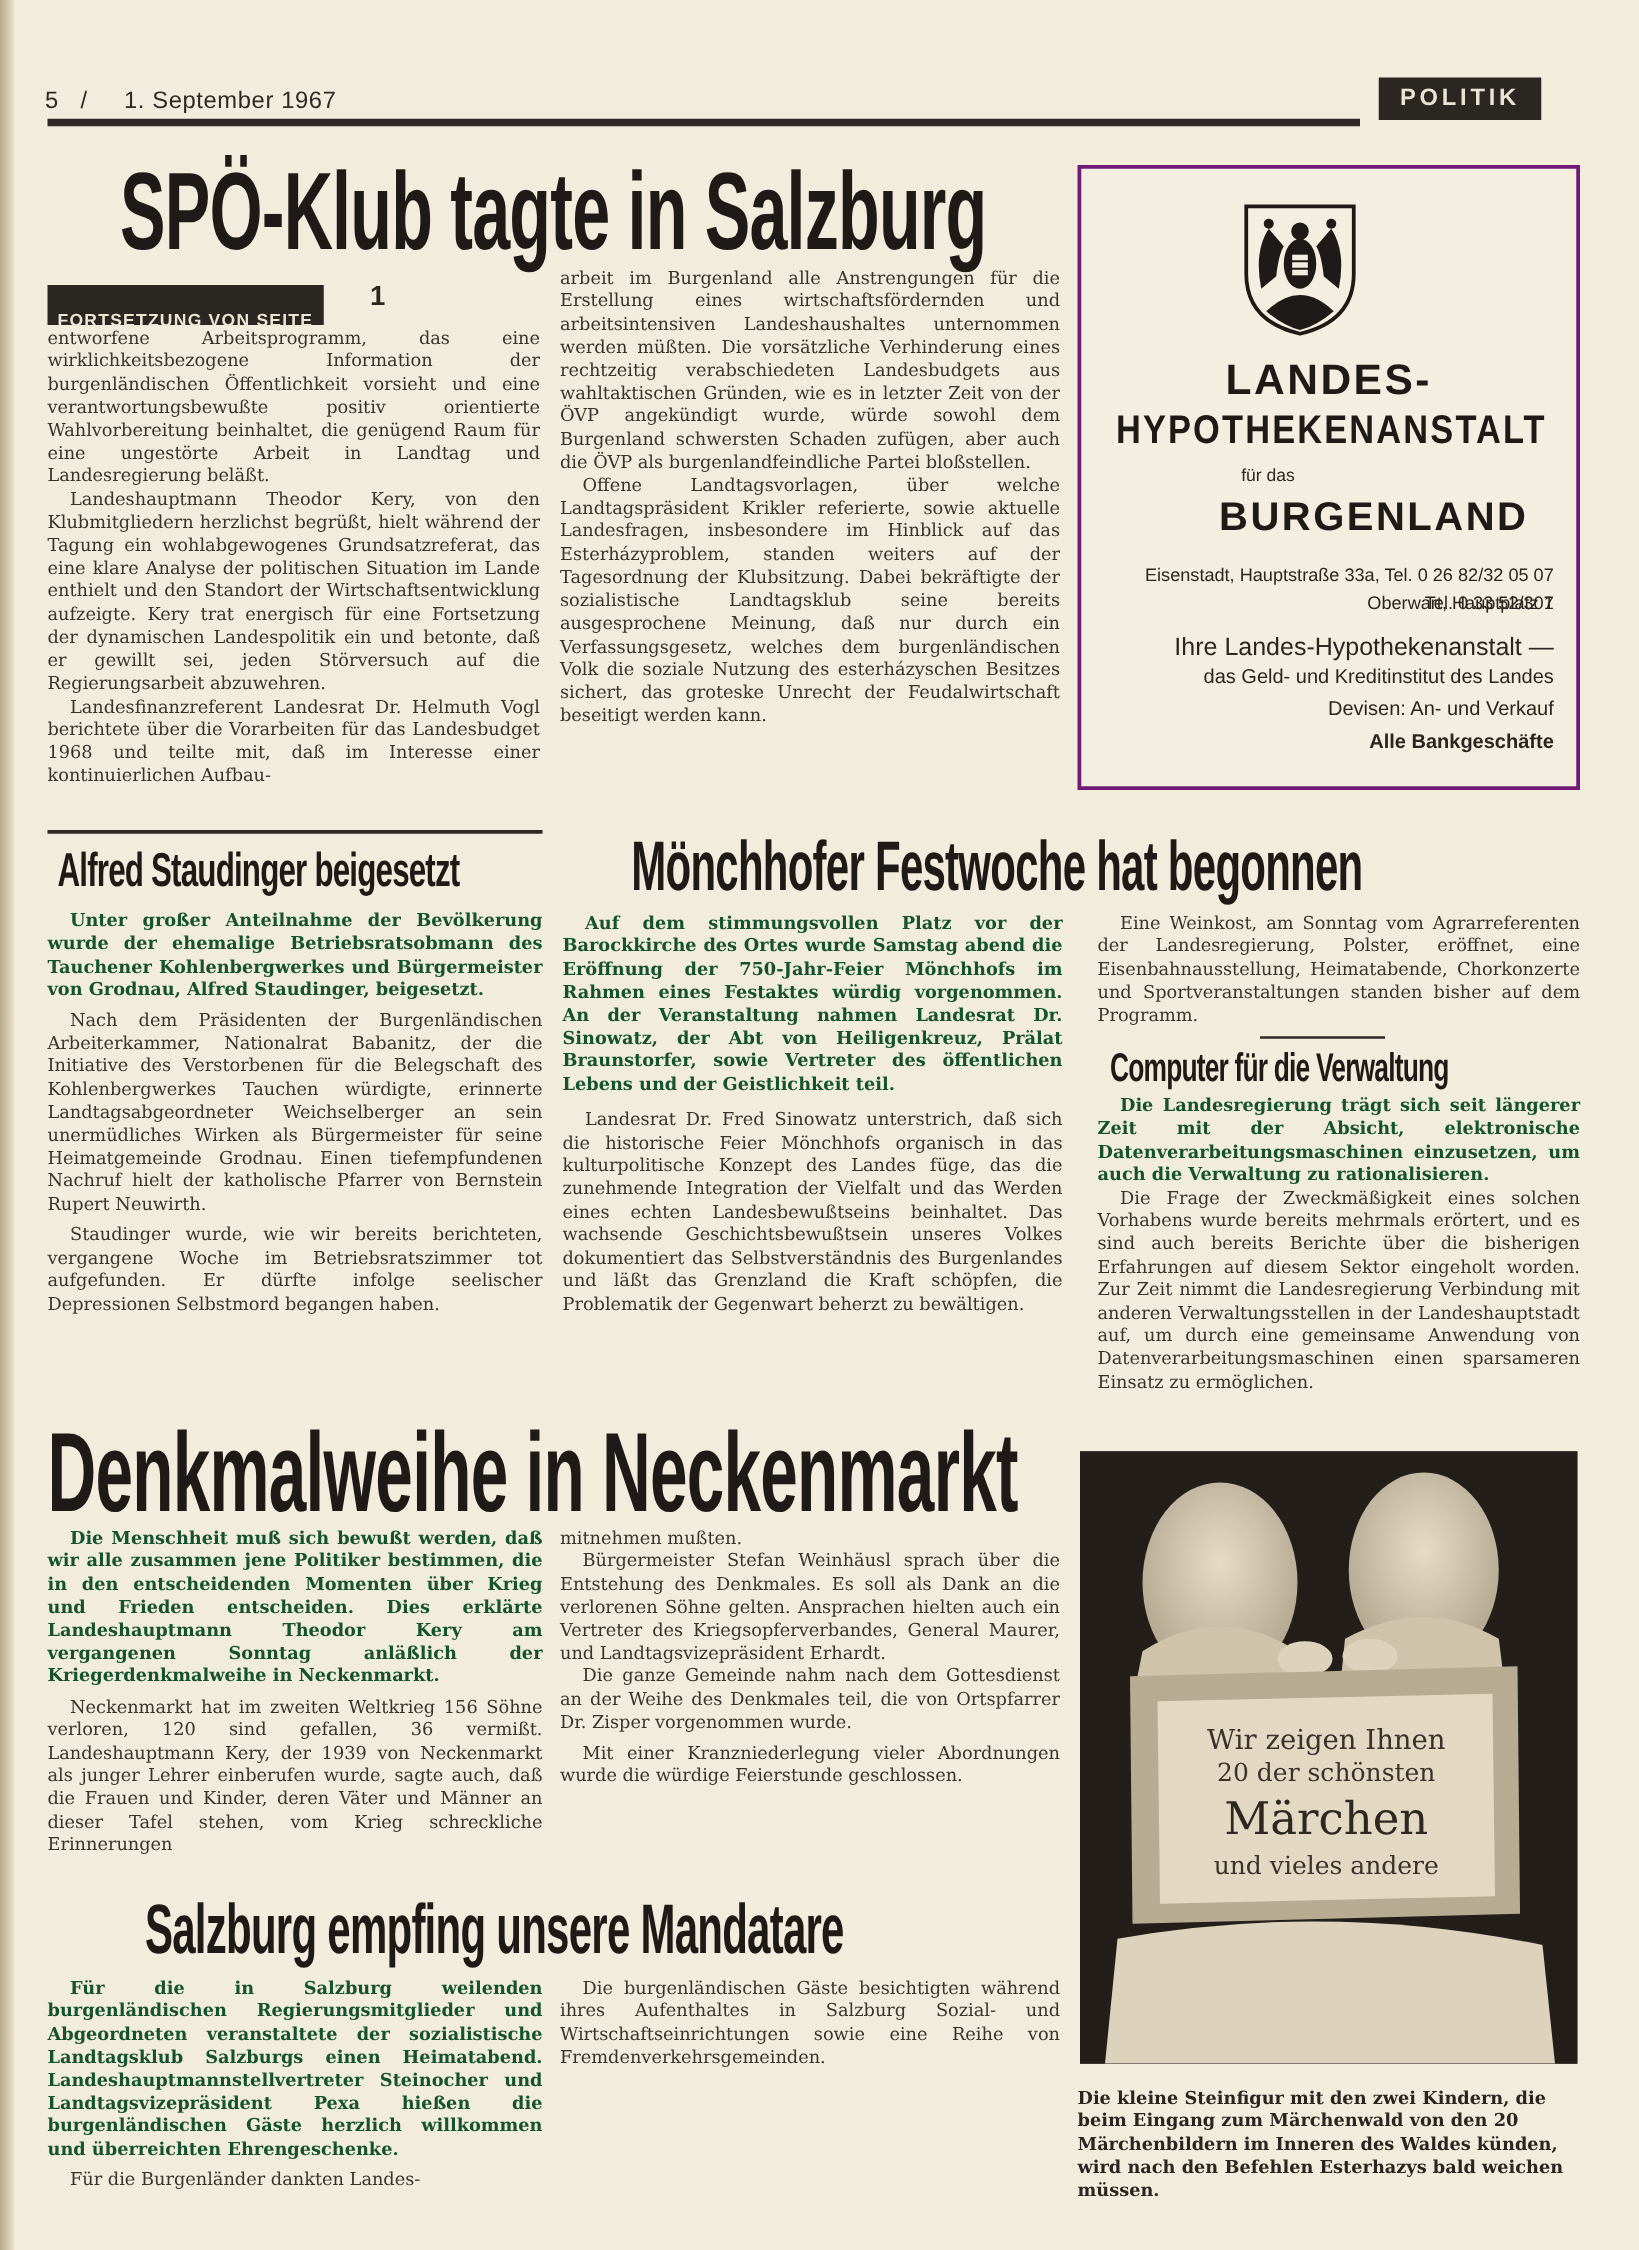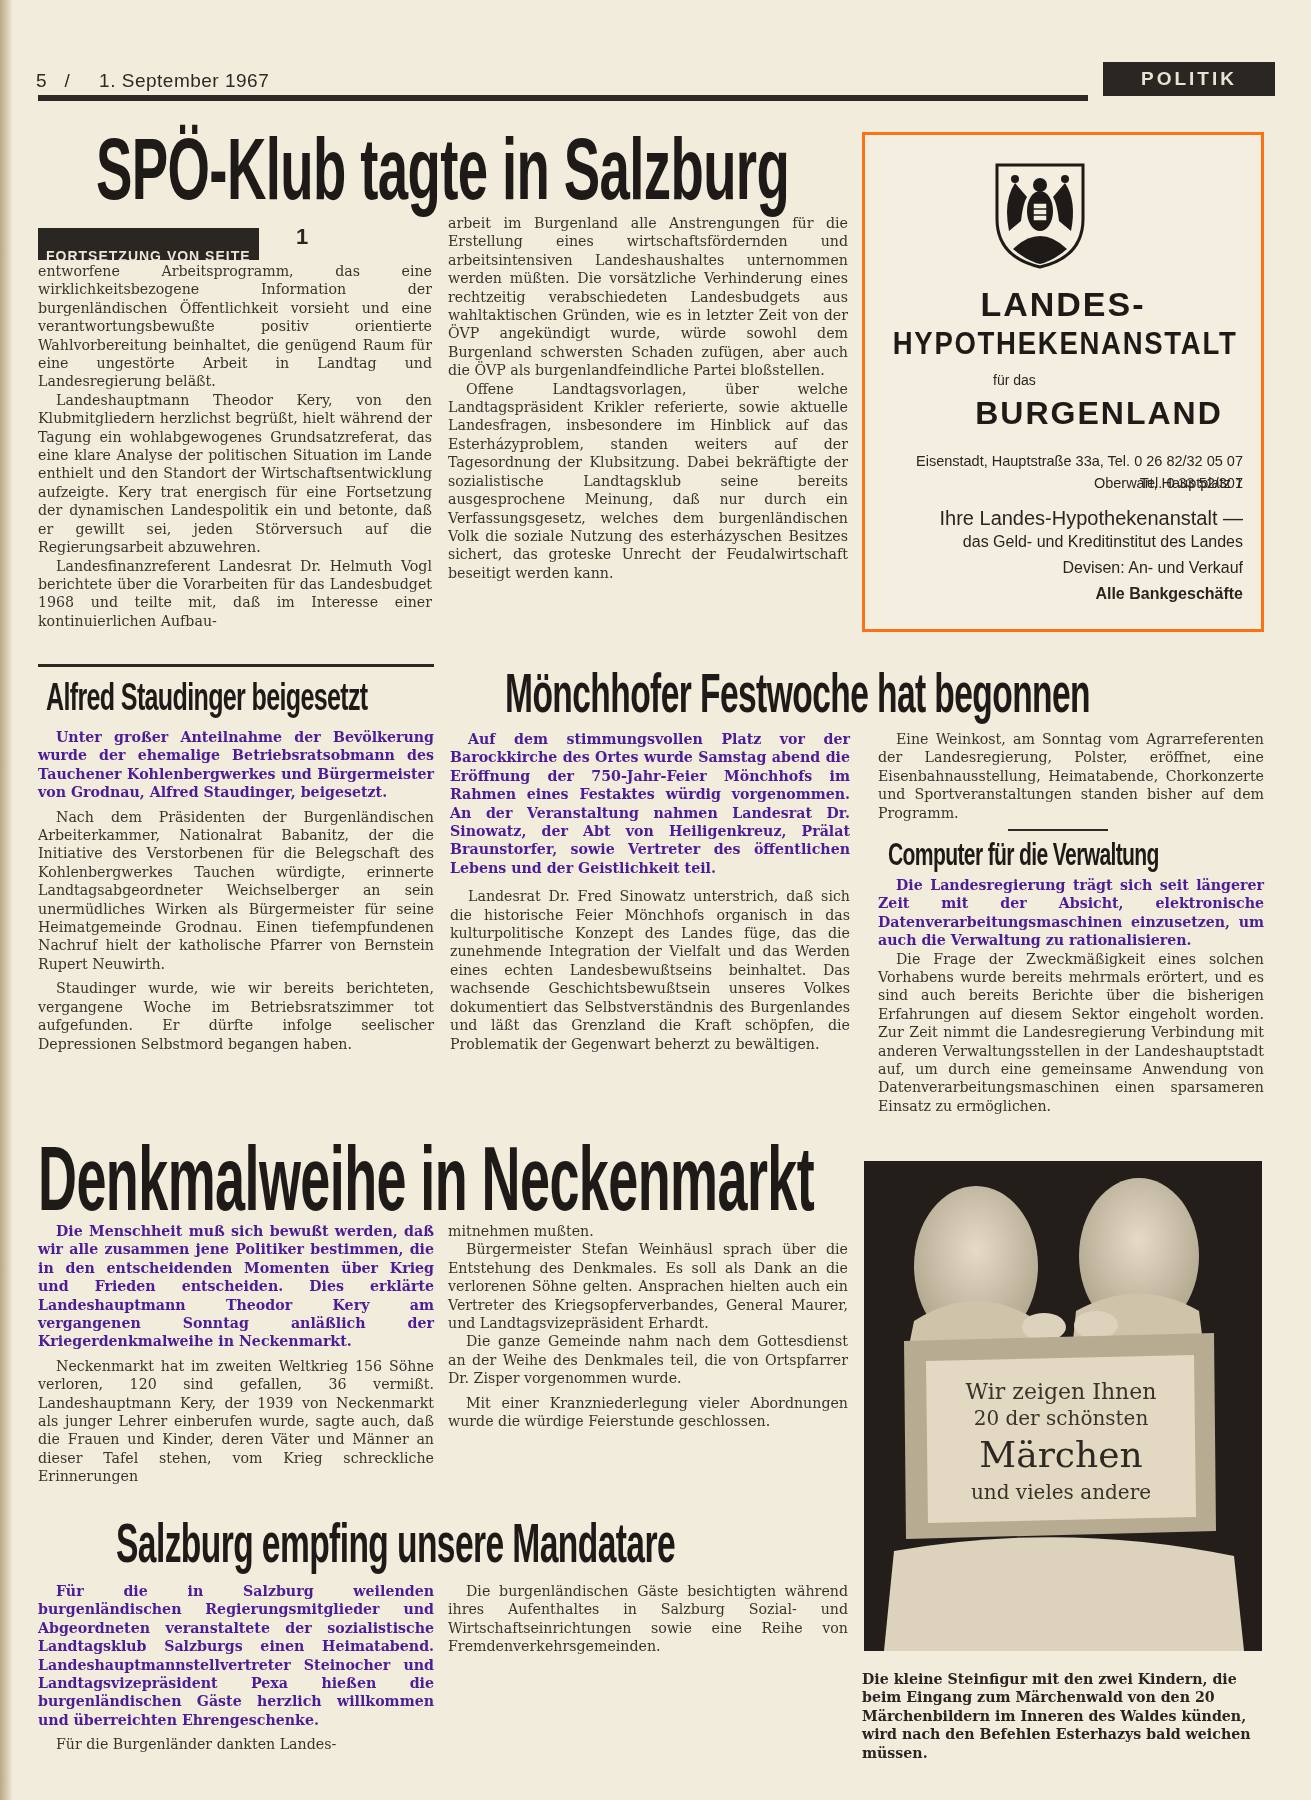--- a/index.html
+++ b/index.html
@@ -19,21 +19,21 @@
 
   
   .date-line {
     left: 36px; top: 70px; font-family: "Liberation Sans", sans-serif;
     font-size: 19px; color: #2e2925; letter-spacing: 0.5px;
   }
   .header-rule {
     left: 38px; top: 95px; width: 1050px; height: 6px; background: #2e2925;
   }
   .section-tag {
-    left: 1103px; top: 62px; width: 172px; height: 34px; background: #2a2622;
+    left: 1103px; top: 62px; width: 130px; height: 34px; background: #2a2622;
     color: #e9e3d3; font-family: "Liberation Sans", sans-serif; font-weight: bold;
     font-size: 19px; letter-spacing: 3px; text-align: center; line-height: 34px;
   }
 
   
   .hl {
     font-family: "Liberation Sans", sans-serif; font-weight: bold;
     color: #1e1a17; white-space: nowrap; transform-origin: left top;
     letter-spacing: -1px;
   }
@@ -54,31 +54,31 @@
     font-weight: bold; font-size: 22px;
   }
 
   
   .col {
     font-size: 14.2px; line-height: 18.4px; text-align: justify;
     hyphens: manual; color: #3a332c;
   }
   .col p { text-indent: 18px; }
   .col p.noindent { text-indent: 0; }
-  .col p.lead { font-weight: bold; color: #4c1d95; }
+  .col p.lead { font-weight: bold; color: #14532d; }
   .col p + p.gap { margin-top: 6px; }
 
   .rule-short {
     height: 3px; background: #2e2925;
   }
 
   
   .ad {
     left: 862px; top: 132px; width: 402px; height: 500px;
-    border: 3px solid #f97316; background: #f3eedf;
+    border: 3px solid #701a75; background: #f3eedf;
   }
   .crest {
     position: absolute; left: 128px; top: 26px; width: 94px; height: 110px;
   }
   .ad-t1, .ad-t2, .ad-t4 {
     position: absolute; left: 0; width: 100%; text-align: center;
     font-family: "Liberation Sans", sans-serif; font-weight: bold; color: #1e1a17;
     letter-spacing: 2px;
   }
   .ad-t1 { top: 150px; font-size: 34px; }

